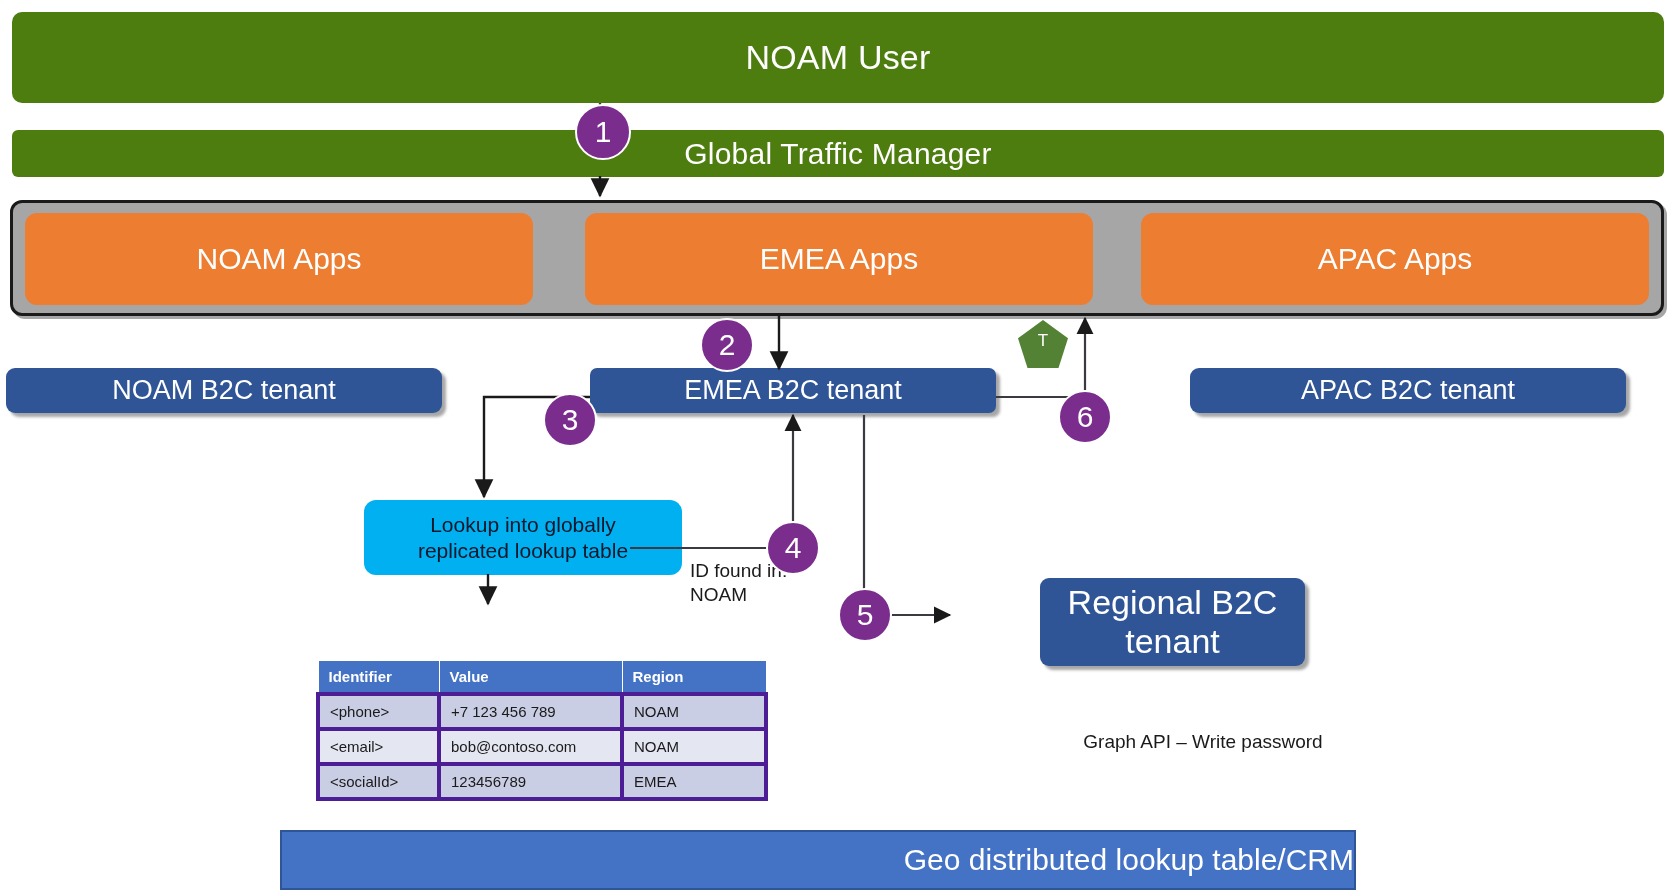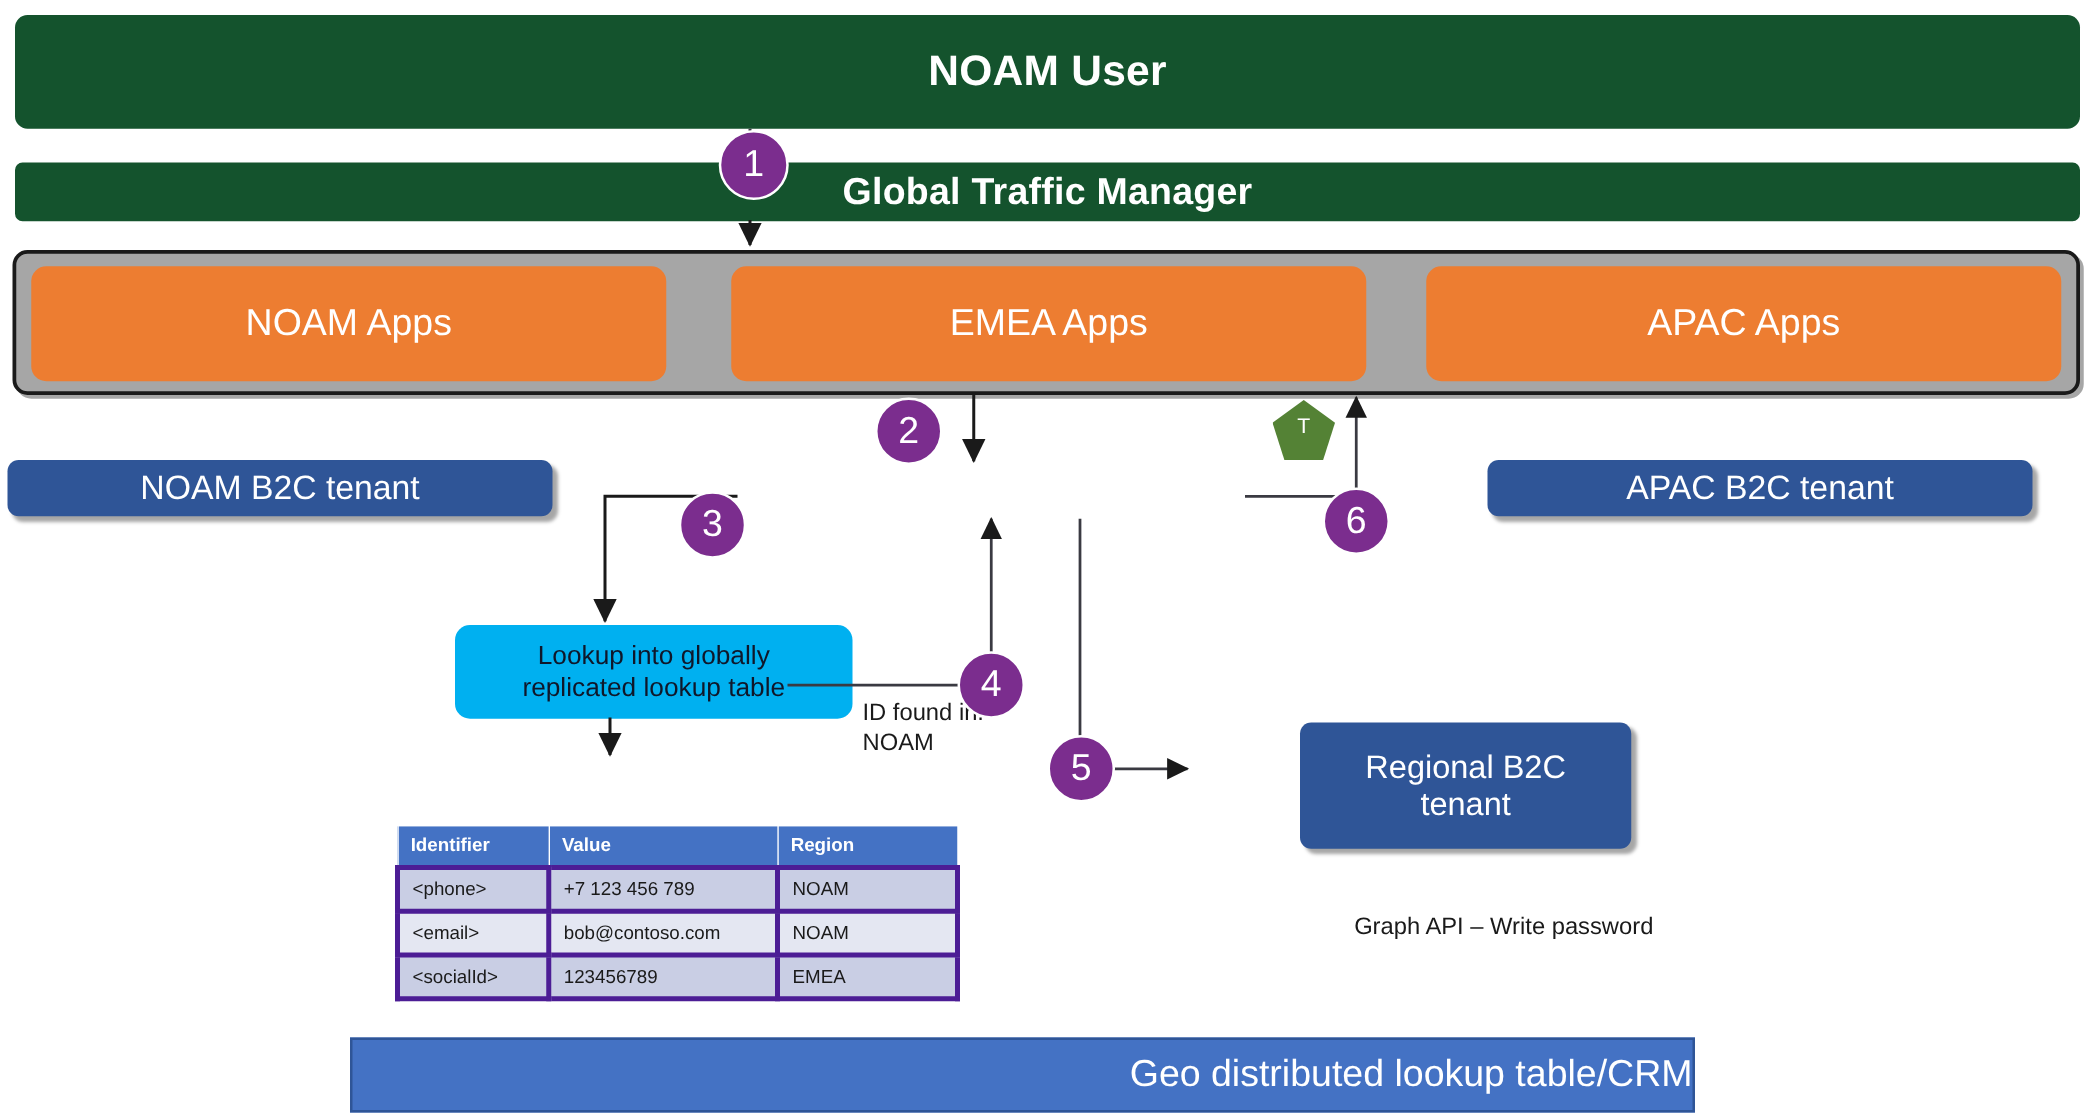--- a/index.html
+++ b/index.html
@@ -14,27 +14,27 @@
     position: relative;
     width: 1676px;
     height: 896px;
     background: #ffffff;
     overflow: hidden;
   }
   .abs { position: absolute; box-sizing: border-box; }
 
   
   .banner {
-    background: #14532d;
+    background: #4d7c0f;
     color: #ffffff;
     display: flex;
     align-items: center;
     justify-content: center;
     border-radius: 10px;
-    font-weight: 700;
+    font-weight: 400;
     letter-spacing: .2px;
     text-align: center;
   }
 
   
   .apps-shell {
     background: #A6A6A6;
     border: 3px solid #1a1a1a;
     border-radius: 12px;
     box-shadow: 3px 3px 0 rgba(0,0,0,.35);
@@ -198,36 +198,39 @@
     </div>
     <div class="abs app-box" style="left:1128px; top:10px; width:508px; height:92px; font-size:30px;">
       <span>APAC Apps</span>
     </div>
   </div>
 
   <div class="abs tenant" style="left:6px; top:368px; width:436px; height:45px; font-size:27px;">
     <span>NOAM B2C tenant</span>
   </div>
 
+  <div class="abs tenant square" style="left:590px; top:368px; width:406px; height:45px; font-size:27px;">
+    <span>EMEA B2C tenant</span>
+  </div>
 
   <div class="abs tenant" style="left:1176px; top:368px; width:436px; height:45px; font-size:27px;margin-left:14px;">
     <span>APAC B2C tenant</span>
   </div>
 
   <div class="abs cyan-box" style="left:364px; top:500px; width:318px; height:75px; font-size:21px;">
     <span style="white-space:pre-line;">Lookup into globally
 replicated lookup table</span>
   </div>
 
   <div class="abs caption" style="left:690px; top:534px; width:190px;">
     <span>ID found in:
 NOAM</span>
   </div>
 
-  <div class="abs tenant" style="left:1040px; top:578px; width:265px; height:101px; font-size:26px;">
+  <div class="abs tenant" style="left:1040px; top:578px; width:265px; height:88px; font-size:34px;">
     <span style="white-space:pre-line;">Regional B2C
 tenant</span>
   </div>
 
   <div class="abs caption" style="left:1038px; top:705px; width:330px; font-size:19px; text-align:center;">
     <span>Graph API – Write password</span>
   </div>
 
   <div class="abs" style="left:316px; top:660px;">
     <table class="lookup">

